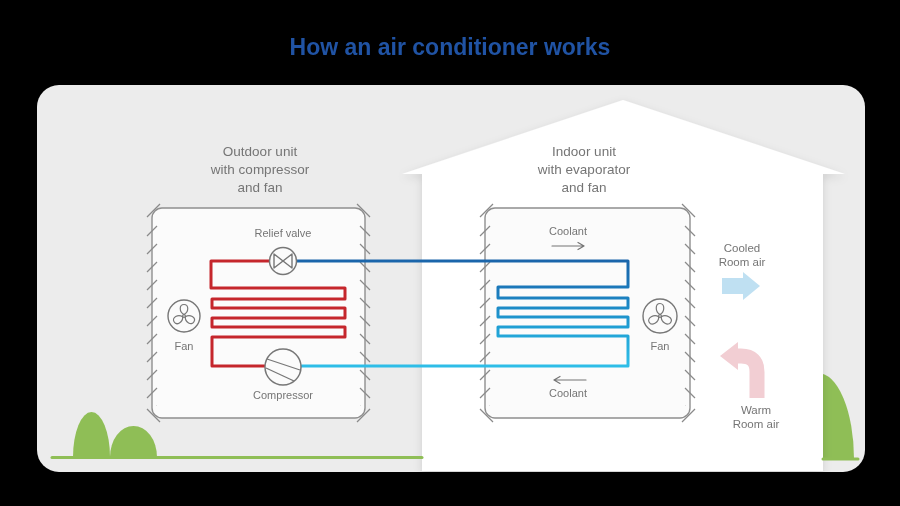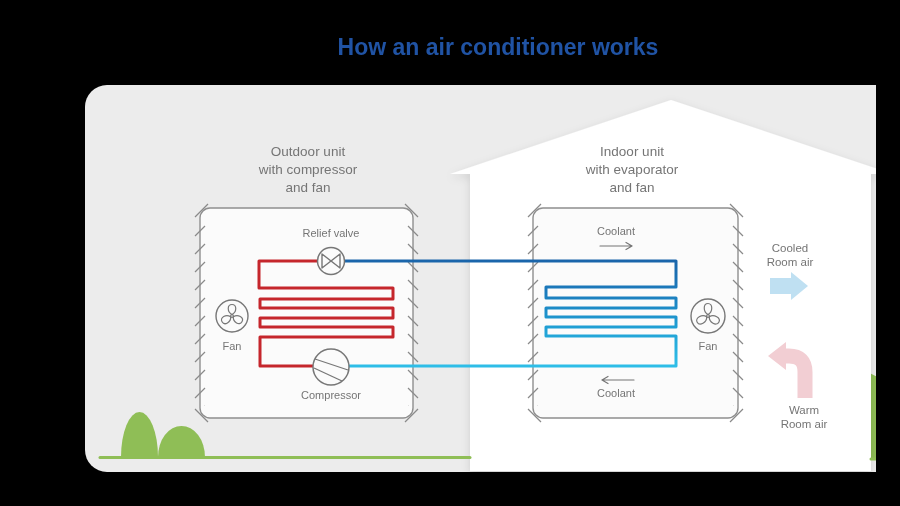--- a/index.html
+++ b/index.html
@@ -1,17 +1,17 @@
 <!DOCTYPE html>
 <html><head>
 <meta charset="utf-8">
 <style>
   html,body{margin:0;padding:0;background:#000;}
-  .stage{width:828px;height:506px;position:relative;overflow:hidden;
-         font-family:"Liberation Sans",sans-serif;padding-left:48px;}
+  .stage{width:900px;height:506px;position:relative;overflow:hidden;
+         font-family:"Liberation Sans",sans-serif;}
   svg{display:block;}
   text{font-family:"Liberation Sans",sans-serif;}
   .title-text{font-size:23px;font-weight:bold;}
   .unit-heading{font-size:13.5px;fill:#757575;}
   .small-label{font-size:11px;fill:#757575;}
   .air-label{font-size:11.5px;fill:#757575;}
 </style>
 </head>
 <body>
 

